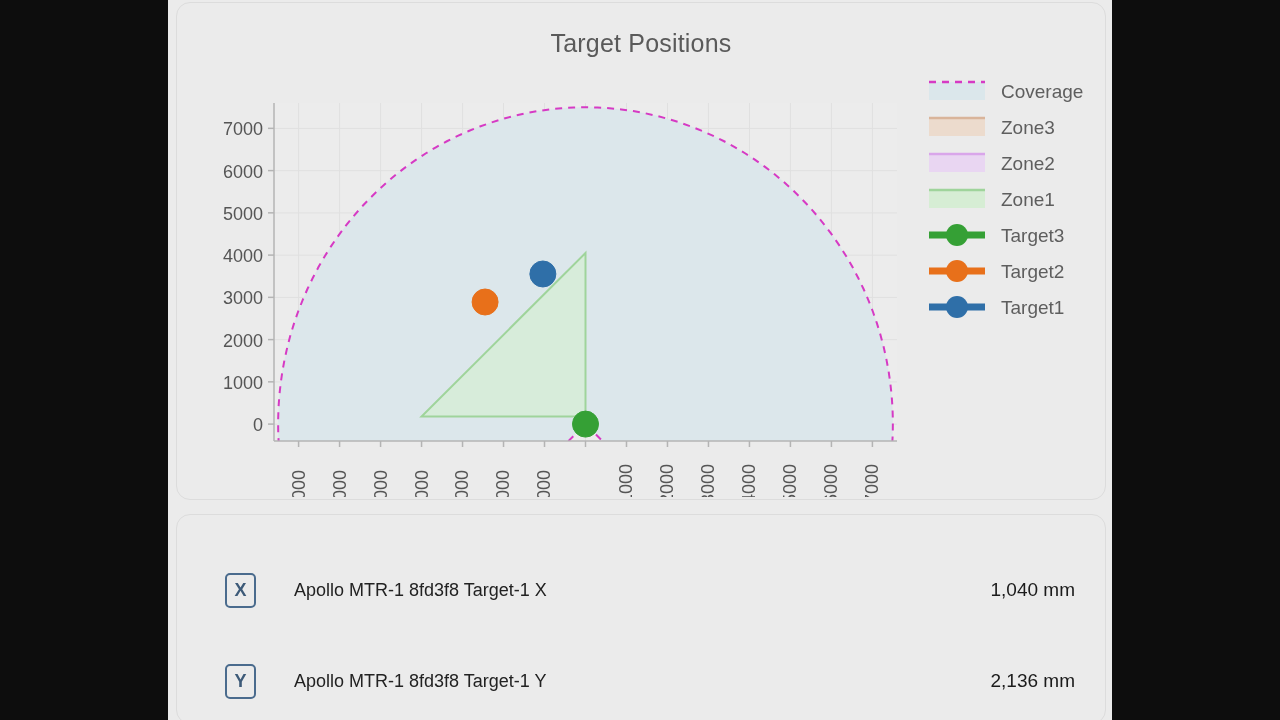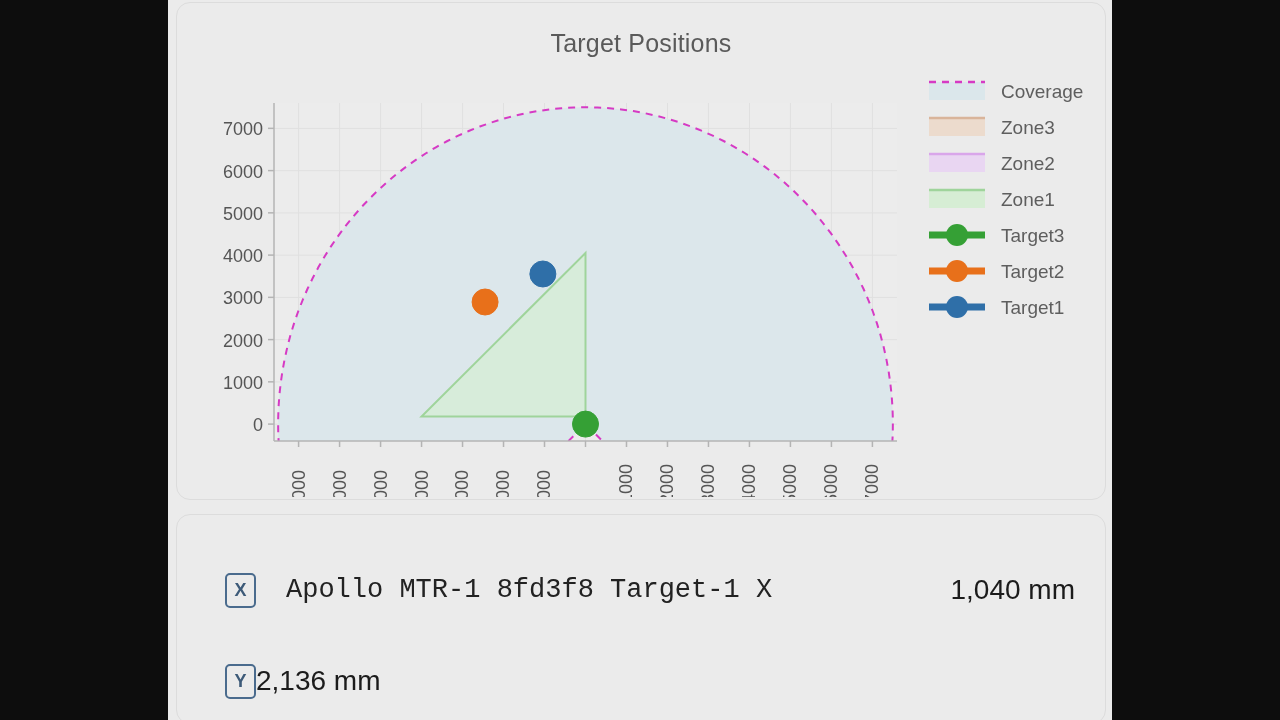--- a/index.html
+++ b/index.html
@@ -77,30 +77,29 @@
     align-items: center;
     justify-content: center;
     font-size: 18px;
     font-weight: bold;
     color: #3d5a78;
     background: transparent;
     box-sizing: border-box;
   }
   .row-label {
     flex: 1;
-    margin-left: 30px;
-    font-size: 27px;
+    margin-left: 38px;
+    font-size: 18px;
     color: #222222;
     white-space: nowrap;
     overflow: hidden;
     text-overflow: ellipsis;
-    font-family: Liberation Mono, monospace;
   }
   .row-value {
-    font-size: 28px;
+    font-size: 19px;
     color: #1b1b1b;
     text-align: right;
     white-space: nowrap;
     margin-right: 10px;
   }
   .axis-label {
     font-size: 18px;
     fill: #555555;
     font-family: "Liberation Sans", sans-serif;
   }
@@ -251,17 +250,18 @@
   </div>
 
   <div class="card" id="readout-card">
     <div class="readout-row" id="row-0">
       <div class="badge">X</div>
       <div class="row-label">Apollo MTR-1 8fd3f8 Target-1 X</div>
       <div class="row-value">1,040 mm</div>
     </div>
     <div class="readout-row" id="row-1">
       <div class="badge">Y</div>
+      <div class="row-label">Apollo MTR-1 8fd3f8 Target-1 Y</div>
       <div class="row-value">2,136 mm</div>
     </div>
   </div>
 
 </div>
 
 </body></html>

